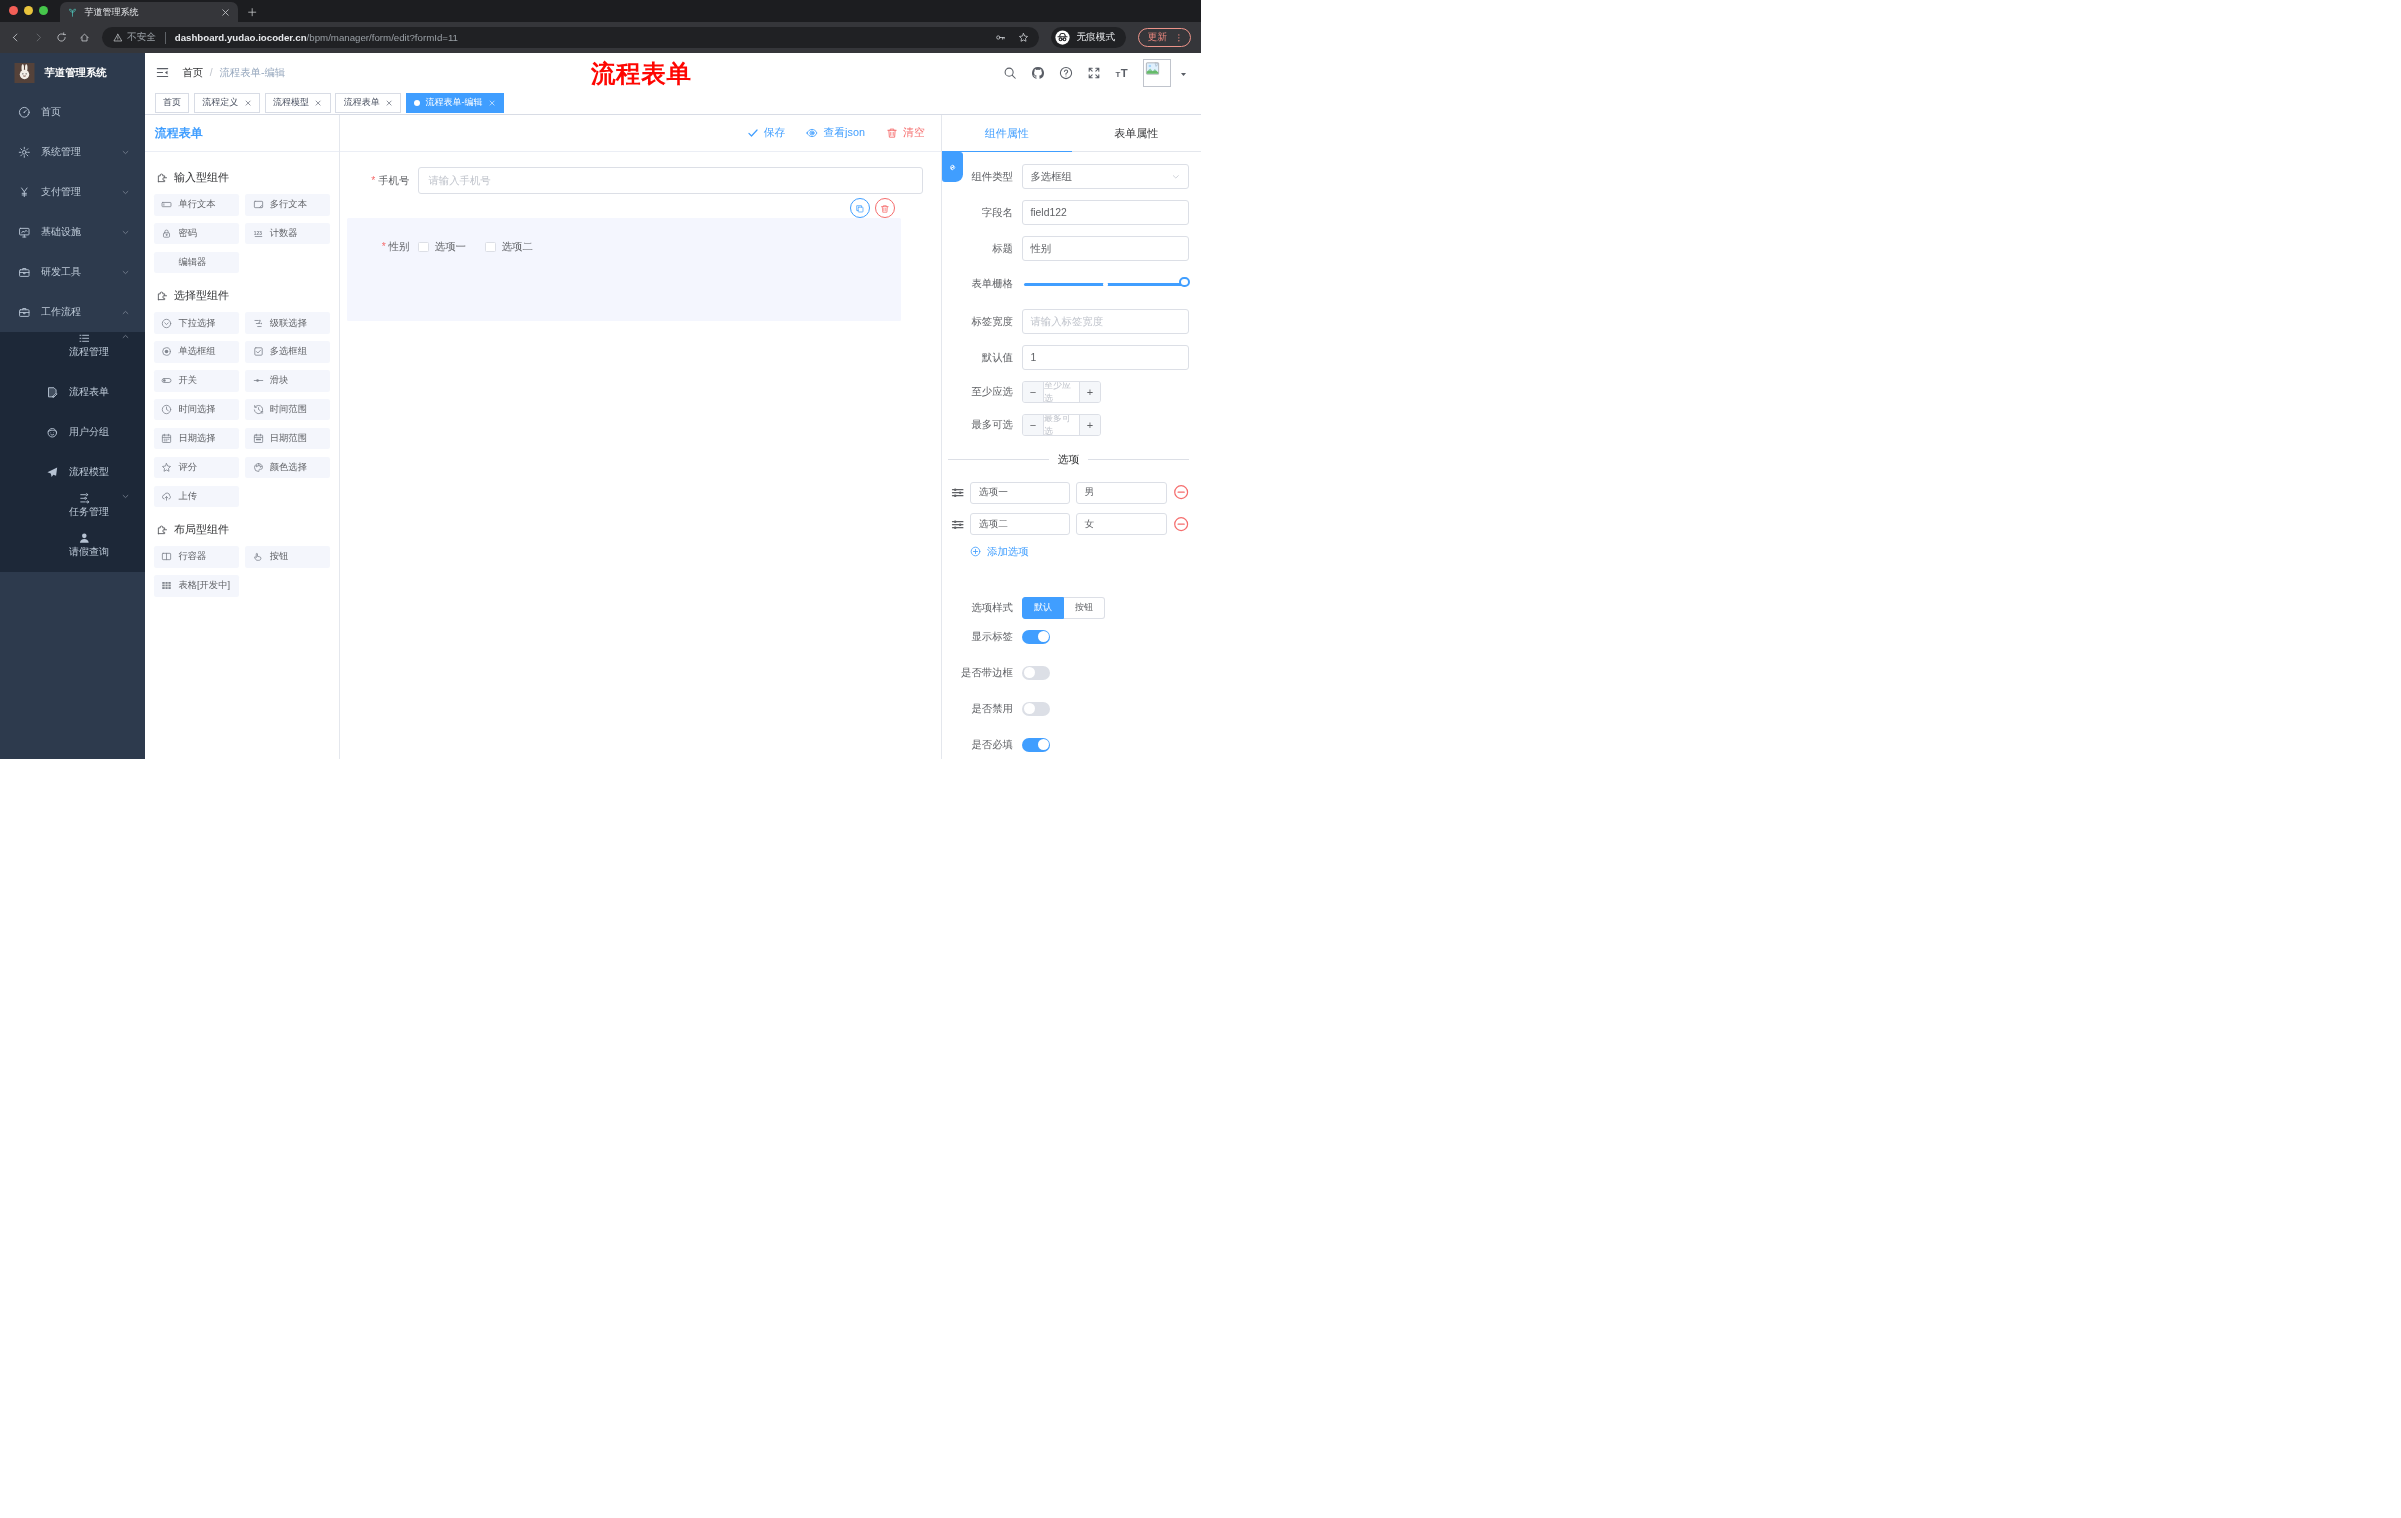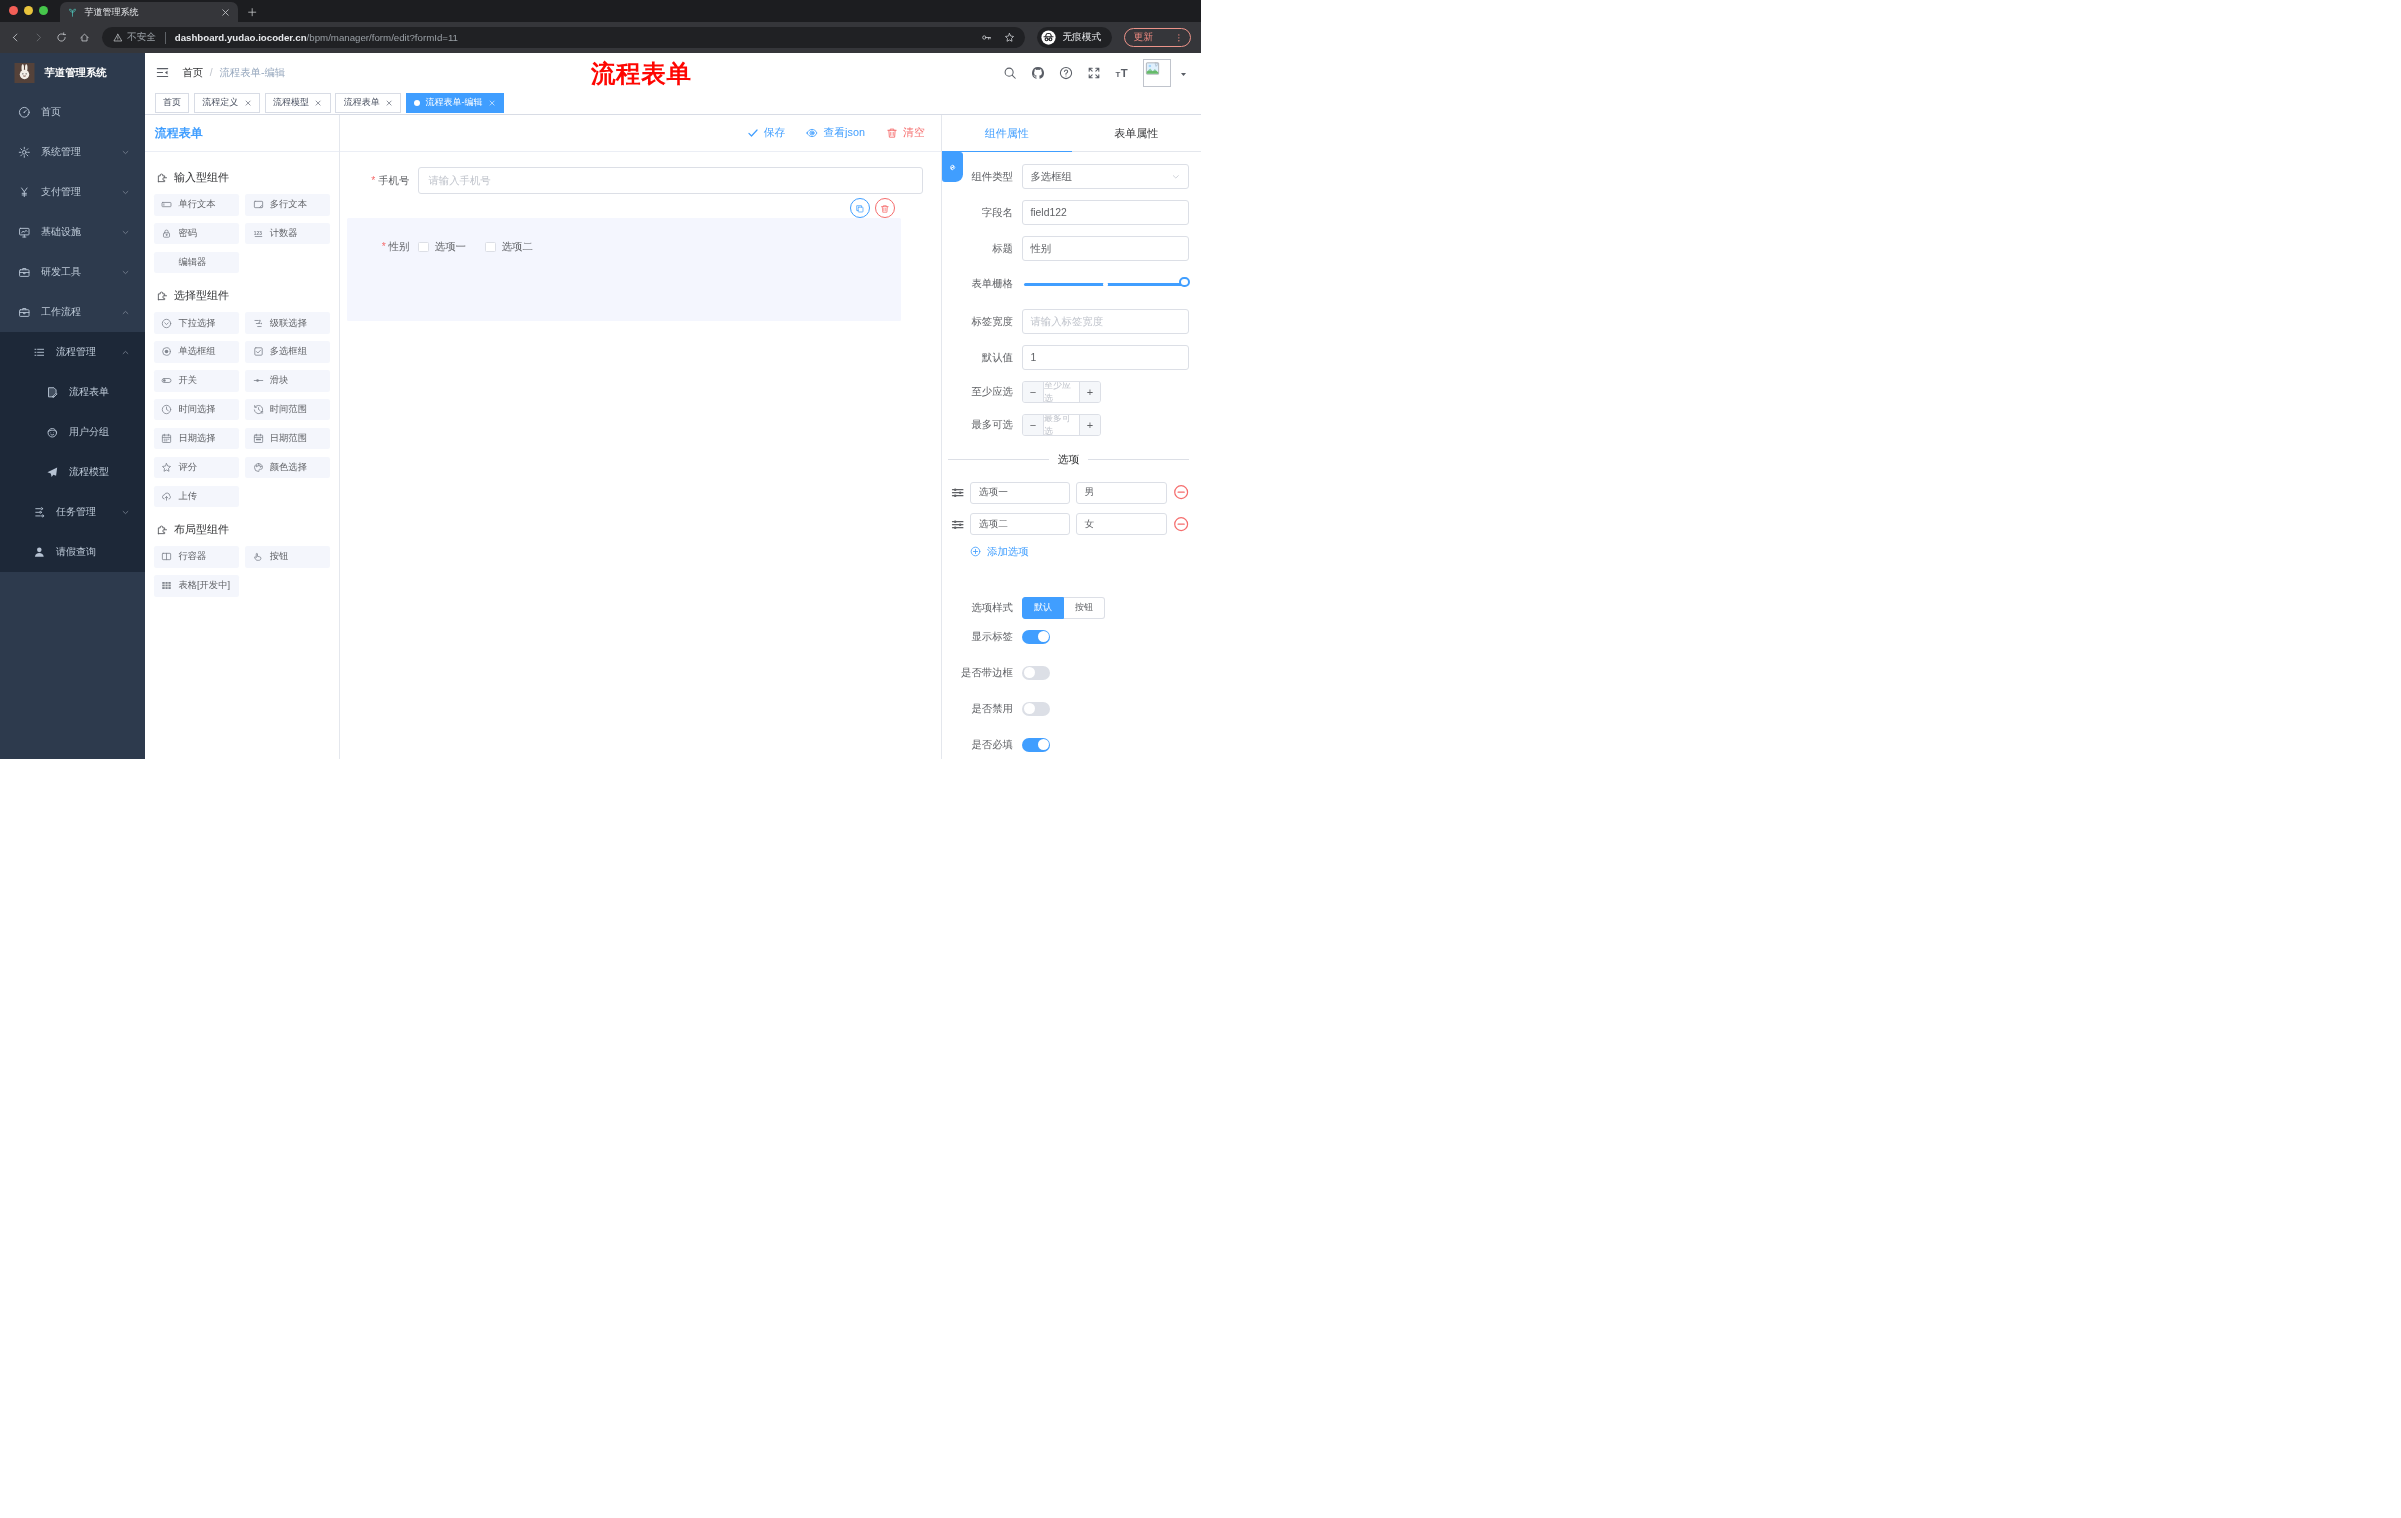--- a/index.html
+++ b/index.html
@@ -26,33 +26,33 @@
   .sec svg{width:9.7px;height:9.7px;}
   .vsep { width:0.7px; height:12px; background:#5f6368; margin:0 3px; }
   .host { color:#e8eaed; font-weight:bold; }
   .path { color:#9aa0a6; }
   .pill-right { margin-left:auto; display:flex; gap:12px; color:#c7cacd; }
   .pill-right svg{width:11px;height:11px;}
   .incog { height:21px; background:#202124; border-radius:10.4px; display:flex; align-items:center;
     gap:6px; padding:0 10.4px 0 4.5px; color:#e8eaed; font-size:9.7px; }
   .incog svg{width:15px;height:15px;}
   .update { height:19.3px; border:1.1px solid #ec9389; border-radius:10.4px; display:flex; align-items:center;
-    gap:21px; padding:0 6px 0 9px; color:#f28b82; font-size:9.7px; }
+    gap:7px; padding:0 6px 0 9px; color:#f28b82; font-size:9.7px; }
   .update svg{width:9.7px;height:9.7px;}
 
   
   .app { display:flex; height:706px; }
   .sidebar { width:145px; background:#2d3a4d; color:#bfcbd9; flex-shrink:0; overflow:hidden; }
   .logo-row { height:39px; display:flex; align-items:center; gap:7.4px; padding-left:12px; }
   .logo-img { width:25px; height:20px; border-radius:2.2px; overflow:hidden; flex-shrink:0; }
   .logo-img svg{width:100%;height:100%;}
   .brand { color:#fff; font-size:10.4px; font-weight:bold; white-space:nowrap; }
   .side-item { height:40px; display:flex; align-items:center; padding-left:18px; font-size:10px;
     cursor:pointer; position:relative; white-space:nowrap; }
-  .side-item.lvl2{ padding-left:33px; } .side-item.lvl3{ padding-left:46px; }
+  .side-item.lvl2{ padding-left:33px;flex-direction:column; } .side-item.lvl3{ padding-left:46px; }
   .side-item.darkbg{ background:#1d2838; }
   .side-item .ic { width:12.6px; height:12.6px; margin-right:10.4px; color:#b6c2d2; flex-shrink:0; }
   .side-item .ic svg{width:100%;height:100%;}
   .side-item .chev { position:absolute; right:15px; width:9px; height:9px; color:#8a94a3; }
   .side-item .chev svg{width:100%;height:100%;}
 
   .main { flex:1; display:flex; flex-direction:column; min-width:0; }
 
   
   .topbar { height:39px; background:#fff; display:flex; align-items:center; padding:0 13.4px 0 10.4px; position:relative; }

